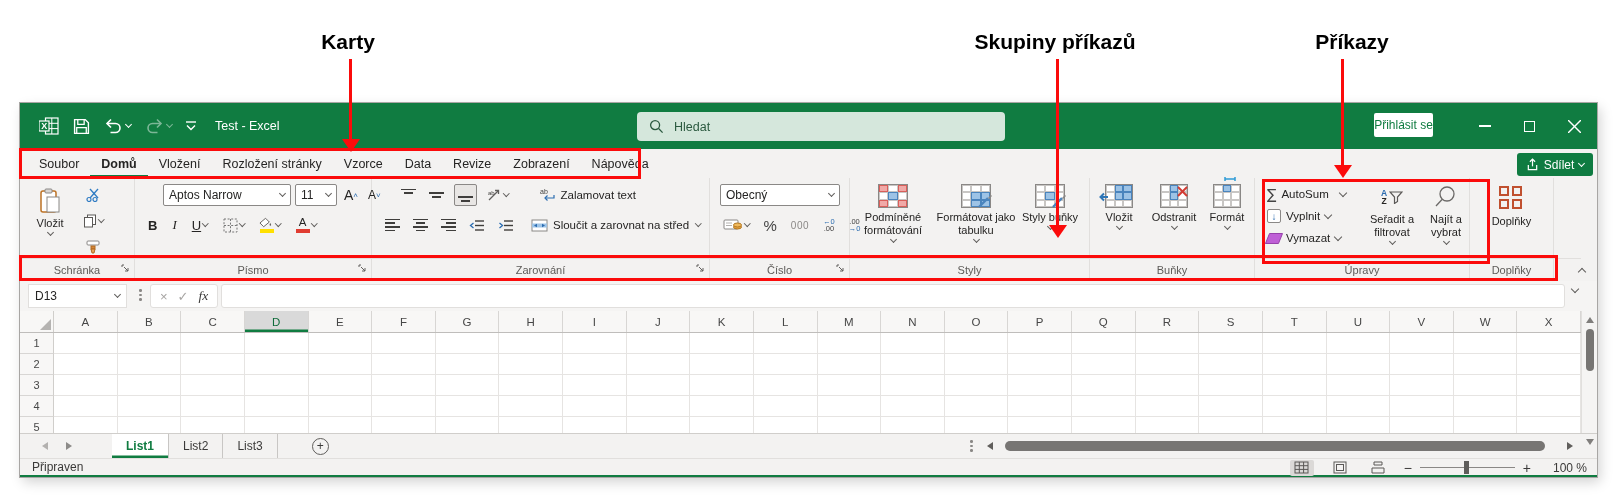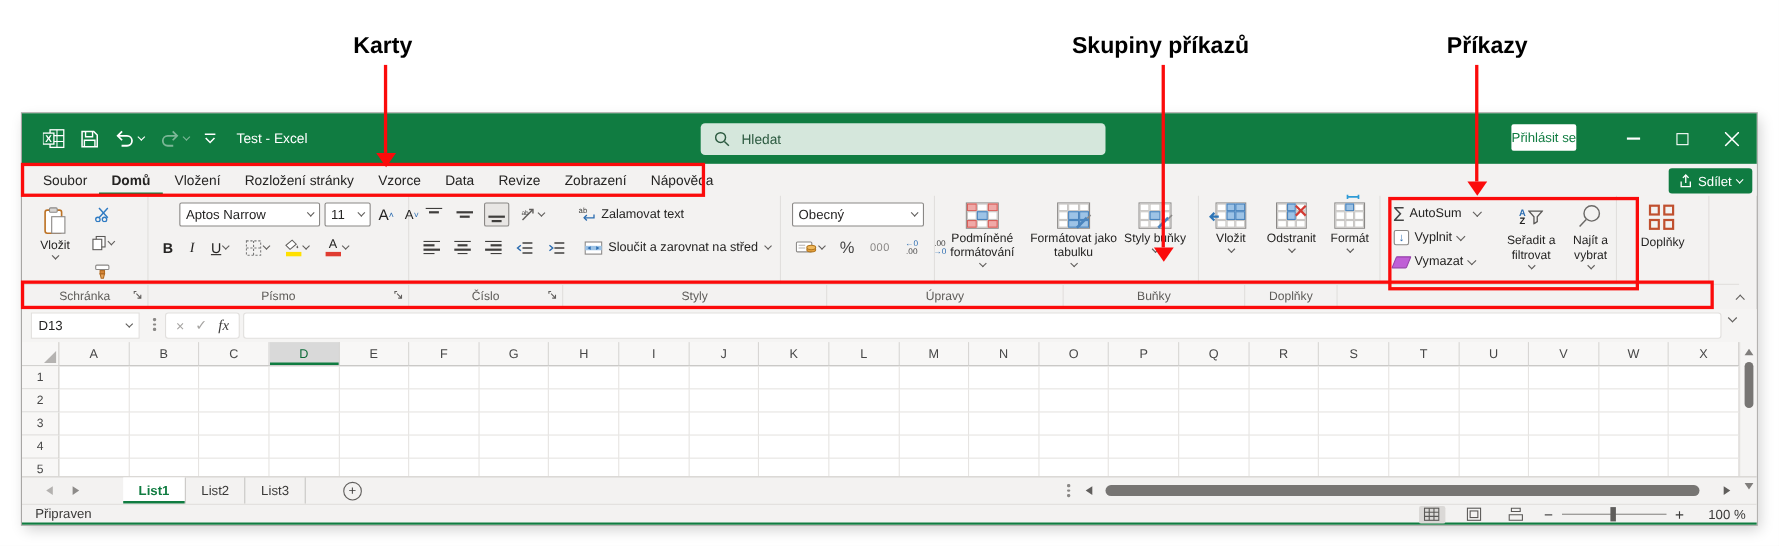--- a/index.html
+++ b/index.html
@@ -388,21 +388,21 @@
             <span style="display:flex;flex-direction:column;align-items:center;font-size:11.5px;line-height:11px">
               <span>A</span>
                 <i class="colorbar" style="background:#e03c31"></i>
             </span>
             <i class="chv"></i>
           </span>
         </div>
       </div>
 
       <div class="rgroup g2">
-        <div class="rowline" style="left:12px; top:6px; gap:7px;align-items:flex-end;">
+        <div class="rowline" style="left:26px; top:6px; gap:7px;align-items:flex-end;">
           <span class="mini">
               <span class="lines vtop al-center">
                 <i></i>
                 <i></i>
               </span>
             </span>
           <span class="mini">
               <span class="lines vmid al-center">
                 <i></i>
                 <i></i>
@@ -693,34 +693,40 @@
         <svg class="launcher" width="9" height="9" viewBox="0 0 9 9">
             <path d="M1 3V1h2M3 3l4 4M7 4v3H4" fill="none" stroke="#605e5c"></path>
           </svg>
         </div>
       <div class="bandcell g1">
           <span>Písmo</span>
         <svg class="launcher" width="9" height="9" viewBox="0 0 9 9">
             <path d="M1 3V1h2M3 3l4 4M7 4v3H4" fill="none" stroke="#605e5c"></path>
           </svg>
         </div>
+      <div class="bandcell g2">
+          <span>Zarovnání</span>
+        <svg class="launcher" width="9" height="9" viewBox="0 0 9 9">
+            <path d="M1 3V1h2M3 3l4 4M7 4v3H4" fill="none" stroke="#605e5c"></path>
+          </svg>
+        </div>
       <div class="bandcell g3">
           <span>Číslo</span>
         <svg class="launcher" width="9" height="9" viewBox="0 0 9 9">
             <path d="M1 3V1h2M3 3l4 4M7 4v3H4" fill="none" stroke="#605e5c"></path>
           </svg>
         </div>
       <div class="bandcell g4">
           <span>Styly</span>
         </div>
+      <div class="bandcell g5">
+          <span>Buňky</span>
+        </div>
       <div class="bandcell g6">
           <span>Úpravy</span>
-        </div>
-      <div class="bandcell g5">
-          <span>Buňky</span>
         </div>
       <div class="bandcell g7">
           <span>Doplňky</span>
         </div>
     </div>
     <div id="collapse-btn">
         <i class="chv chv-up"></i>
       </div>
 
     <div id="fbar">

